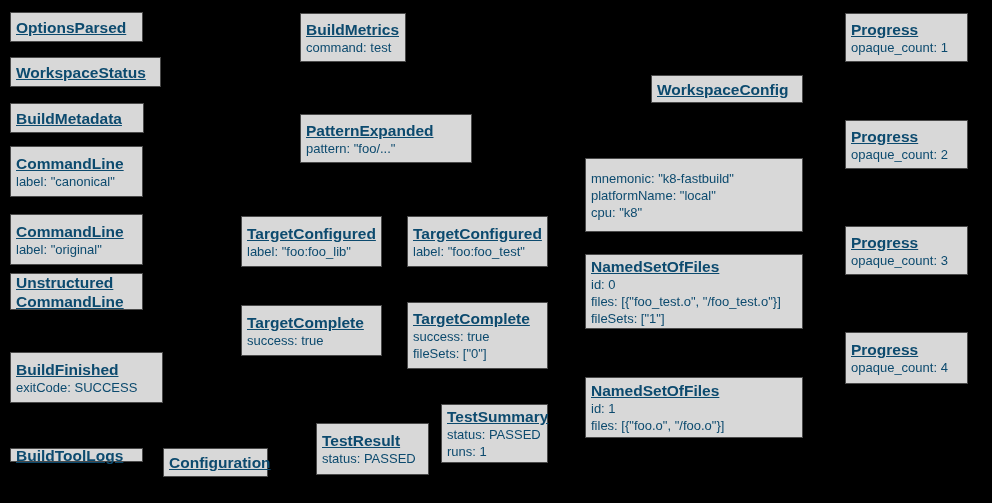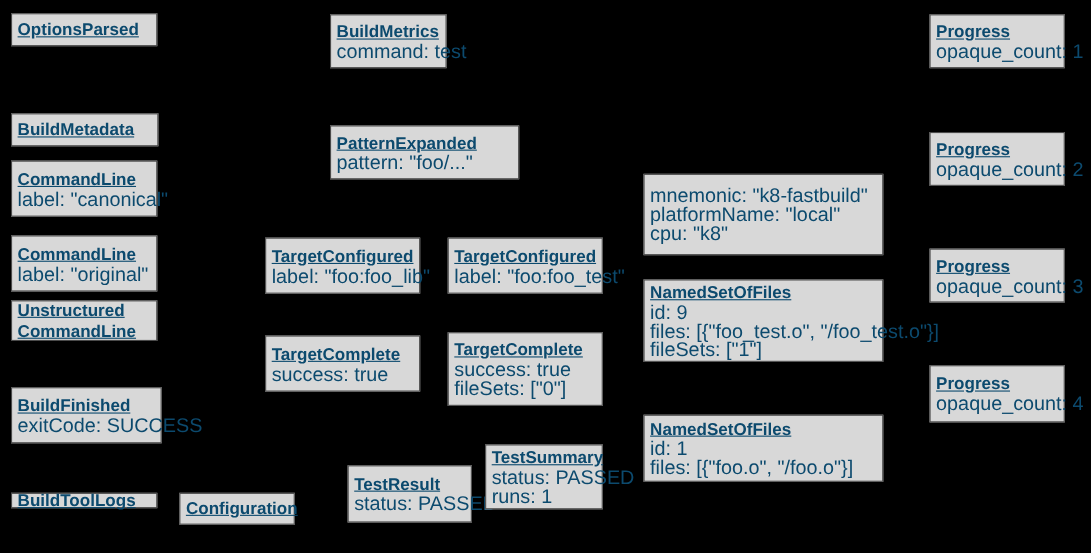--- a/index.html
+++ b/index.html
@@ -11,53 +11,56 @@
     position:absolute; box-sizing:border-box;
     background:#d8d8d8; border:1px solid #4a4a4a; color:#0c4a6e;
     display:flex; flex-direction:column; justify-content:center;
     padding:2px 4px 2px 5px;
   }
   .node .t {
     font-weight:bold; font-size:15.5px; line-height:19px;
     text-decoration:underline; white-space:nowrap; display:block;
   }
   .node .l {
-    font-size:18px; line-height:17px; white-space:nowrap; display:block;
+    font-size:13px; line-height:17px; white-space:nowrap; display:block;
   }
 </style>
 </head>
 <body>
 
 <div class="canvas">
 
   <div class="node" style="left:10px;top:12px;width:133px;height:30px">
     <span class="t">OptionsParsed</span>
   </div>
 
+  <div class="node" style="left:10px;top:57px;width:151px;height:30px">
+    <span class="t">WorkspaceStatus</span>
+  </div>
 
   <div class="node" style="left:10px;top:103px;width:134px;height:30px">
     <span class="t">BuildMetadata</span>
   </div>
 
   <div class="node" style="left:10px;top:146px;width:133px;height:51px">
     <span class="t">CommandLine</span>
     <span class="l">label: "canonical"</span>
   </div>
 
   <div class="node" style="left:10px;top:214px;width:133px;height:51px">
     <span class="t">CommandLine</span>
     <span class="l">label: "original"</span>
   </div>
 
   <div class="node" style="left:10px;top:273px;width:133px;height:37px">
     <span class="t">Unstructured</span>
     <span class="t">CommandLine</span>
   </div>
 
-  <div class="node" style="left:10px;top:352px;width:137px;height:51px">
+  <div class="node" style="left:10px;top:352px;width:153px;height:51px">
     <span class="t">BuildFinished</span>
     <span class="l">exitCode: SUCCESS</span>
   </div>
 
   <div class="node" style="left:10px;top:448px;width:133px;height:14px">
     <span class="t">BuildToolLogs</span>
   </div>
 
   <div class="node" style="left:163px;top:448px;width:105px;height:29px">
     <span class="t">Configuration</span>
@@ -98,30 +101,33 @@
     <span class="t">TestResult</span>
     <span class="l">status: PASSED</span>
   </div>
 
   <div class="node" style="left:441px;top:404px;width:107px;height:59px">
     <span class="t">TestSummary</span>
     <span class="l">status: PASSED</span>
     <span class="l">runs: 1</span>
   </div>
 
+  <div class="node" style="left:651px;top:75px;width:152px;height:28px">
+    <span class="t">WorkspaceConfig</span>
+  </div>
 
   <div class="node" style="left:585px;top:158px;width:218px;height:74px">
     <span class="l">mnemonic: "k8-fastbuild"</span>
     <span class="l">platformName: "local"</span>
     <span class="l">cpu: "k8"</span>
   </div>
 
   <div class="node" style="left:585px;top:254px;width:218px;height:75px">
     <span class="t">NamedSetOfFiles</span>
-    <span class="l">id: 9</span>
+    <span class="l">id: 0</span>
     <span class="l">files: [{"foo_test.o", "/foo_test.o"}]</span>
     <span class="l">fileSets: ["1"]</span>
   </div>
 
   <div class="node" style="left:585px;top:377px;width:218px;height:61px">
     <span class="t">NamedSetOfFiles</span>
     <span class="l">id: 1</span>
     <span class="l">files: [{"foo.o", "/foo.o"}]</span>
   </div>
 

